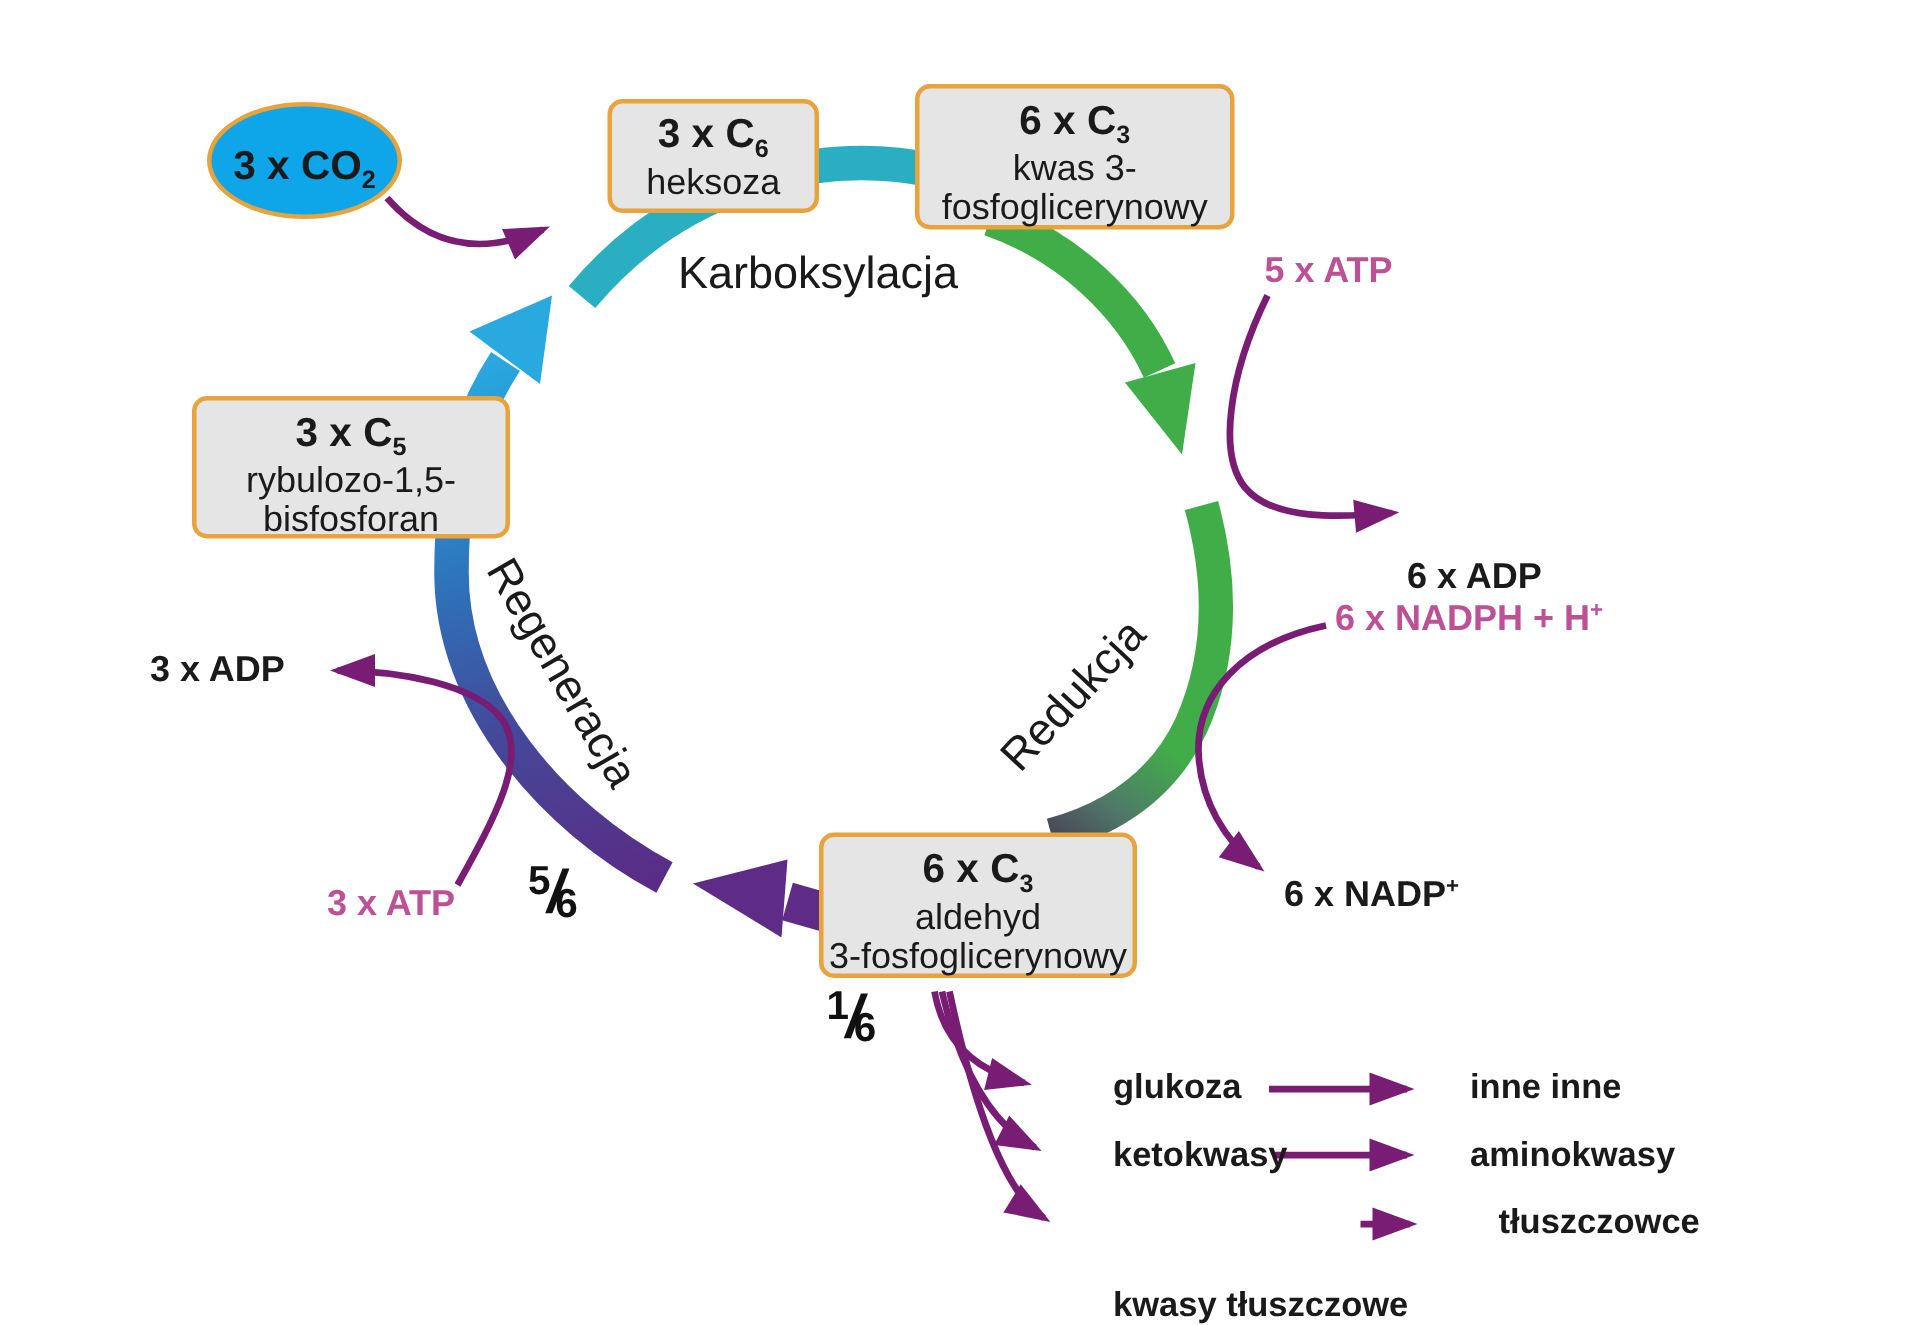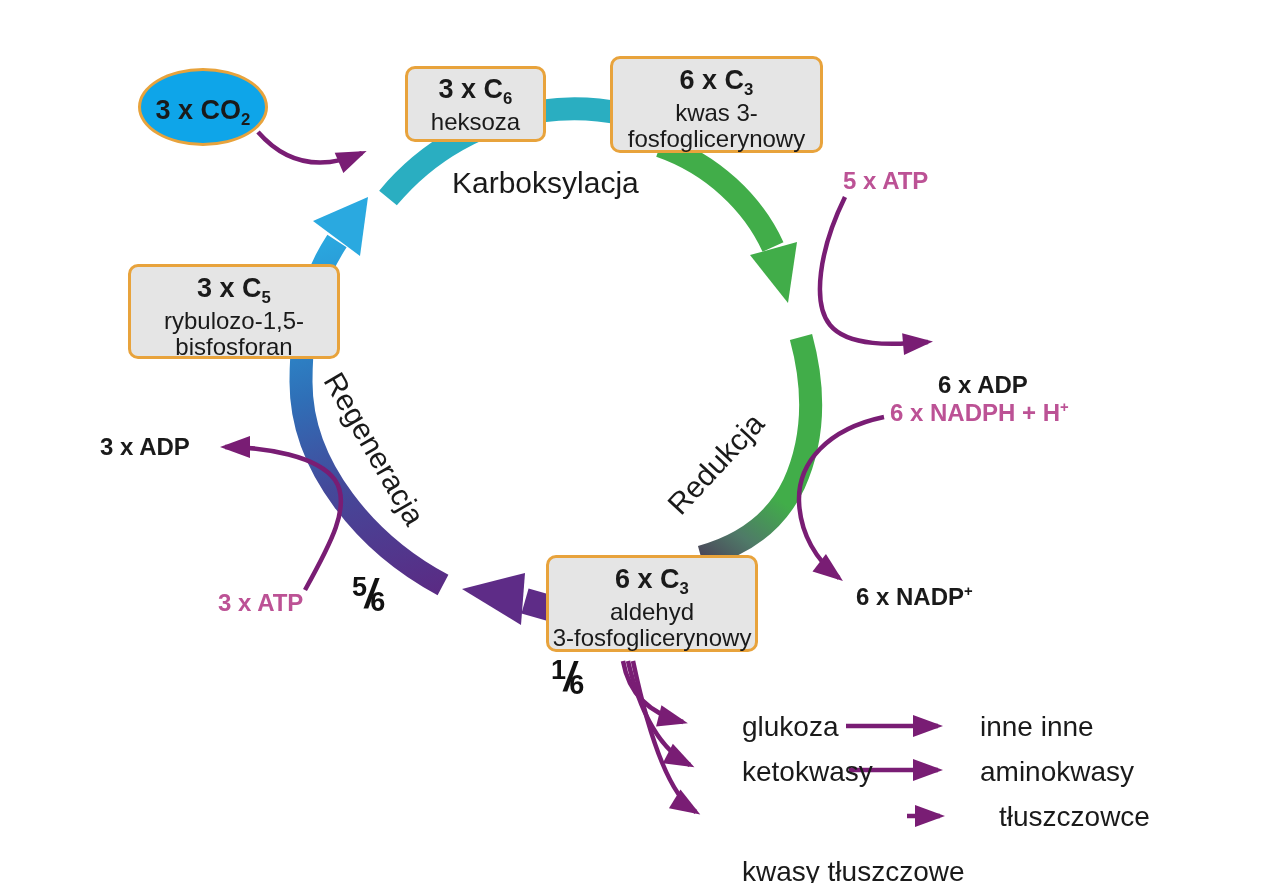--- a/index.html
+++ b/index.html
@@ -41,21 +41,21 @@
   .lbl { position: absolute; white-space: nowrap; }
   .phase { font-size: 30px; color:#1a1a1a; }
   .rot { transform-origin: center center; text-align:center; }
   .cof { font-size: 24px; font-weight: bold; }
   .pink { color: #BC5295; }
   .black { color: #1a1a1a; }
   .fraction { position:absolute; font-weight:bold; color:#111; white-space:nowrap; }
   .fraction .num { font-size: 27px; vertical-align: 13px; }
   .fraction .slash { font-size: 40px; font-style: italic; vertical-align: 1px; letter-spacing:-2px; margin:0 -4px 0 -2px;}
   .fraction .den { font-size: 27px; vertical-align: -2px; }
-  .prod { font-size: 28px; color:#1a1a1a; }
+  .prod { font-size: 23px; color:#1a1a1a;font-weight:bold; }
 </style>
 </head>
 <body>
 
 <div class="stage">
 
   <svg class="layer" width="1280" height="883" viewBox="0 0 1280 883">
     <defs>
       <linearGradient id="gradLeft" gradientUnits="userSpaceOnUse" x1="440" y1="590" x2="330" y2="235">
         <stop offset="0" stop-color="#5A2B84"></stop>

